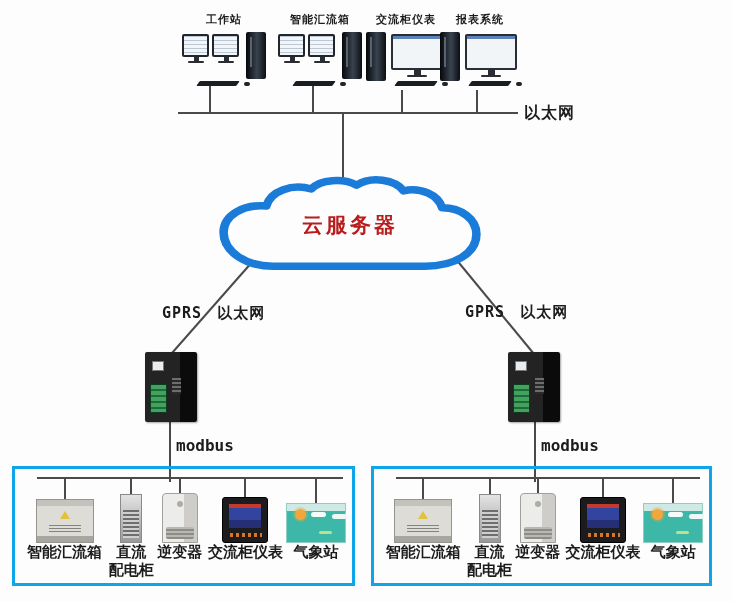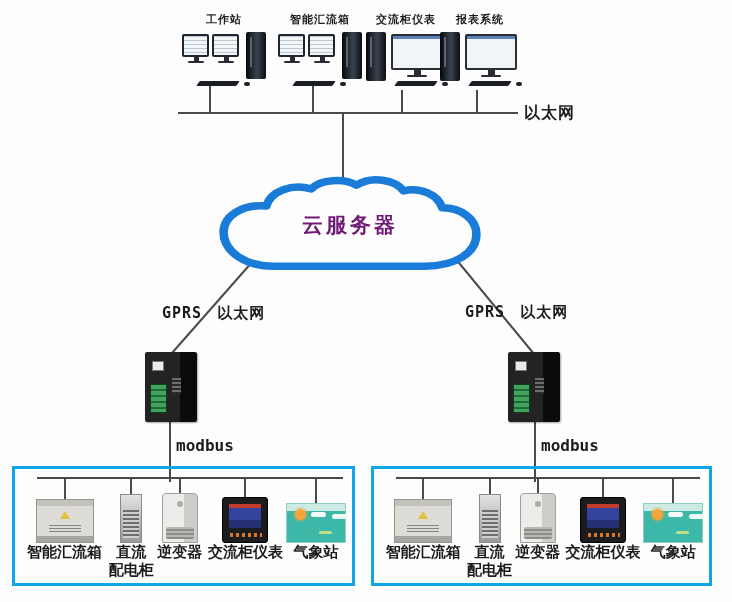--- a/index.html
+++ b/index.html
@@ -48,21 +48,21 @@
   .lp-left{left:162px;top:304px;}
   .lp-right{left:465px;top:303px;}
   .modbus{position:absolute;z-index:2;font-weight:bold;font-size:16px;
     font-family:"DejaVu Sans Mono","Liberation Mono",monospace;}
   .mb-left{left:176px;top:436px;}
   .mb-right{left:541px;top:436px;}
 
   
   .cloud-svg{position:absolute;left:200px;top:172px;width:300px;height:98px;z-index:2;}
   .cloud-label{position:absolute;left:200px;top:211px;width:300px;text-align:center;
-    font-size:21px;font-weight:bold;color:#701a75;letter-spacing:3px;z-index:3;}
+    font-size:21px;font-weight:bold;color:#b91c1c;letter-spacing:3px;z-index:3;}
 
   
   .gw{position:absolute;width:52px;height:70px;z-index:2;border-radius:2px;
     background:linear-gradient(90deg,#232323 0 68%,#0b0b0b 68% 100%);
     box-shadow:1px 1px 2px rgba(0,0,0,.35);}
   .gw::before{content:"";position:absolute;left:7px;top:9px;width:10px;height:8px;background:#e9edf0;border:1px solid #777;}
   .gw::after{content:"";position:absolute;right:16px;top:26px;width:9px;height:16px;
     background:repeating-linear-gradient(180deg,#6d6d6d 0 2px,#2a2a2a 2px 4px);}
   .gw-term{position:absolute;left:5px;bottom:9px;width:15px;height:27px;border:1px solid #0f3b20;
     background:repeating-linear-gradient(180deg,#43a35e 0 4px,#1d6b38 4px 6px);}

